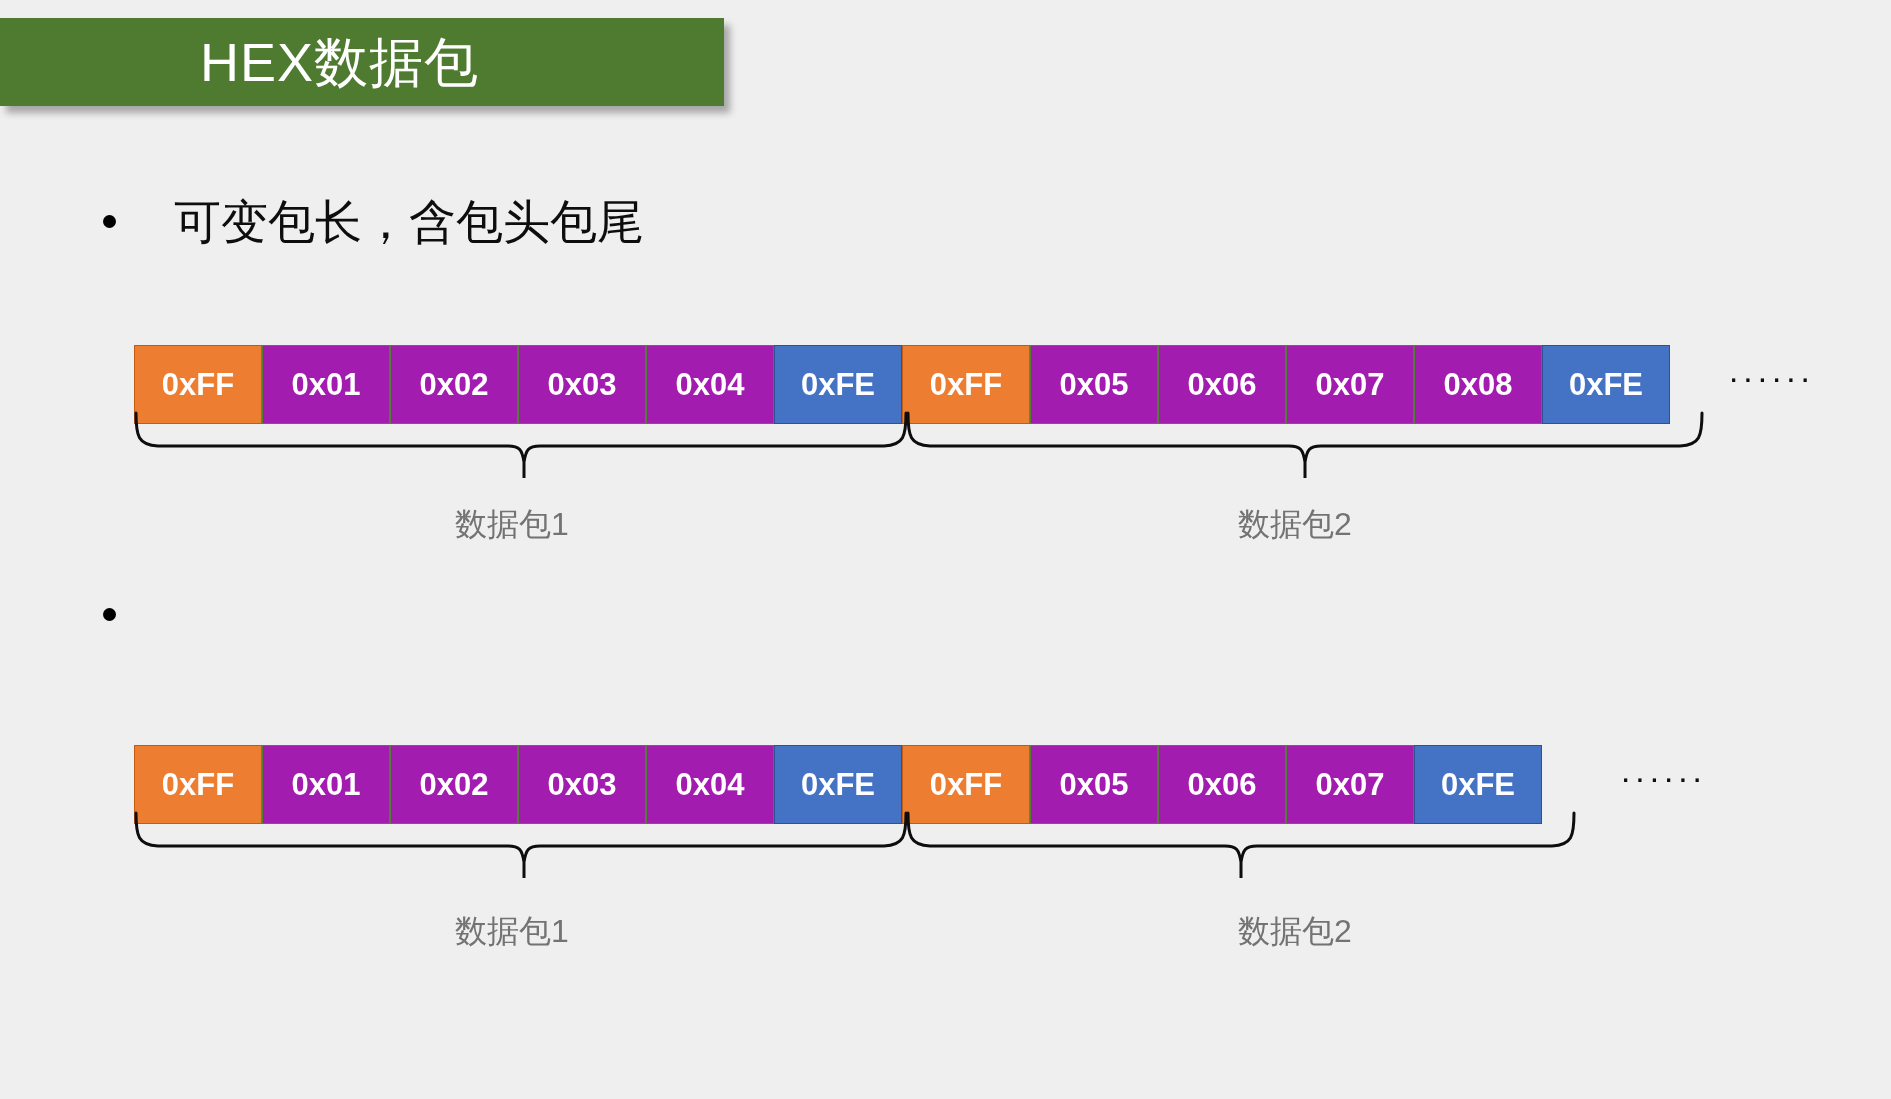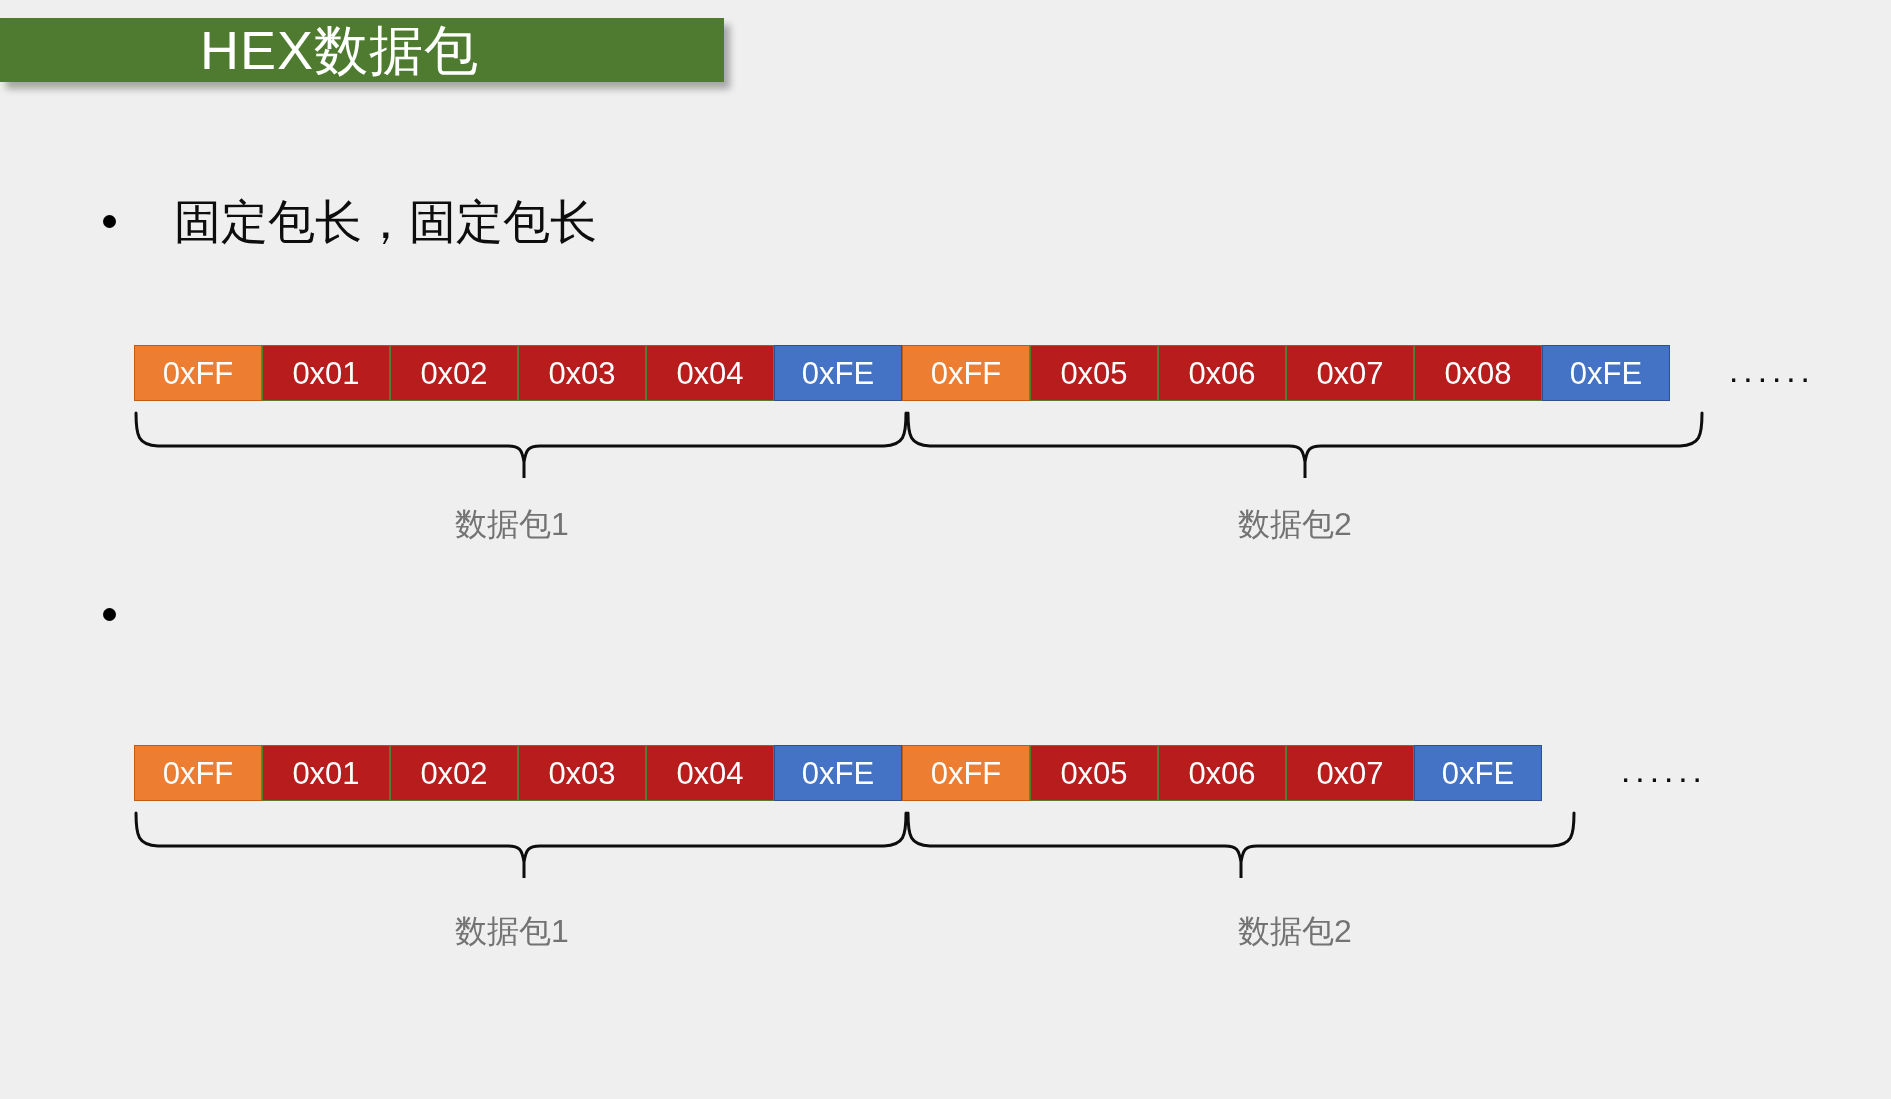--- a/index.html
+++ b/index.html
@@ -14,21 +14,21 @@
     position: relative;
     overflow: hidden;
   }
 
   
   .title-banner {
     position: absolute;
     left: 0px;
     top: 18px;
     width: 724px;
-    height: 64px;
+    height: 88px;
     background: #4E7B2F;
     box-shadow: 6px 7px 7px rgba(0,0,0,0.30);
     display: flex;
     align-items: center;
   }
   .title-text {
     color: #FFFFFF;
     font-size: 54px;
     font-weight: 400;
     letter-spacing: 1px;
@@ -57,38 +57,39 @@
     margin-left: 58px;
     line-height: 1;
   }
   #bullet-1 { left: 103px; top: 198px; }
   #bullet-2 { left: 103px; top: 608px; }
 
   
   .packet-strip {
     position: absolute;
     display: flex;
-    height: 56px;
+    height: 79px;
+    font-weight: bold;
   }
   #strip-1 { left: 134px; top: 345px; }
   #strip-2 { left: 134px; top: 745px; }
 
   .cell {
     width: 128px;
     height: 100%;
     box-sizing: border-box;
     display: flex;
     align-items: center;
     justify-content: center;
     color: #FFFFFF;
     font-size: 31px;
     line-height: 1;
   }
   .cell.head   { background: #ED7D31; border: 1px solid #C55A11; }
-  .cell.body   { background: #b91c1c; border: 1px solid #507E32; }
+  .cell.body   { background: #a21caf; border: 1px solid #507E32; }
   .cell.tail   { background: #4472C4; border: 1px solid #2F528F; text-align: right; }
 
   .ellipsis {
     position: absolute;
     font-size: 34px;
     color: #0D0D0D;
     letter-spacing: 3px;
     line-height: 1;
     white-space: nowrap;
   }
@@ -121,21 +122,21 @@
 </style>
 </head>
 <body>
 
 <div class="title-banner">
   <div class="title-text">HEX数据包</div>
 </div>
 
 <div class="bullet-row" id="bullet-1">
   <span class="bullet-dot"></span>
-  <span class="bullet-label">固定包长，固定包长</span>
+  <span class="bullet-label">可变包长，含包头包尾</span>
 </div>
 
 <div class="packet-strip" id="strip-1">
   <div class="cell head">0xFF</div>
   <div class="cell body">0x01</div>
   <div class="cell body">0x02</div>
   <div class="cell body">0x03</div>
   <div class="cell body">0x04</div>
   <div class="cell tail">0xFE</div>
   <div class="cell head">0xFF</div>

